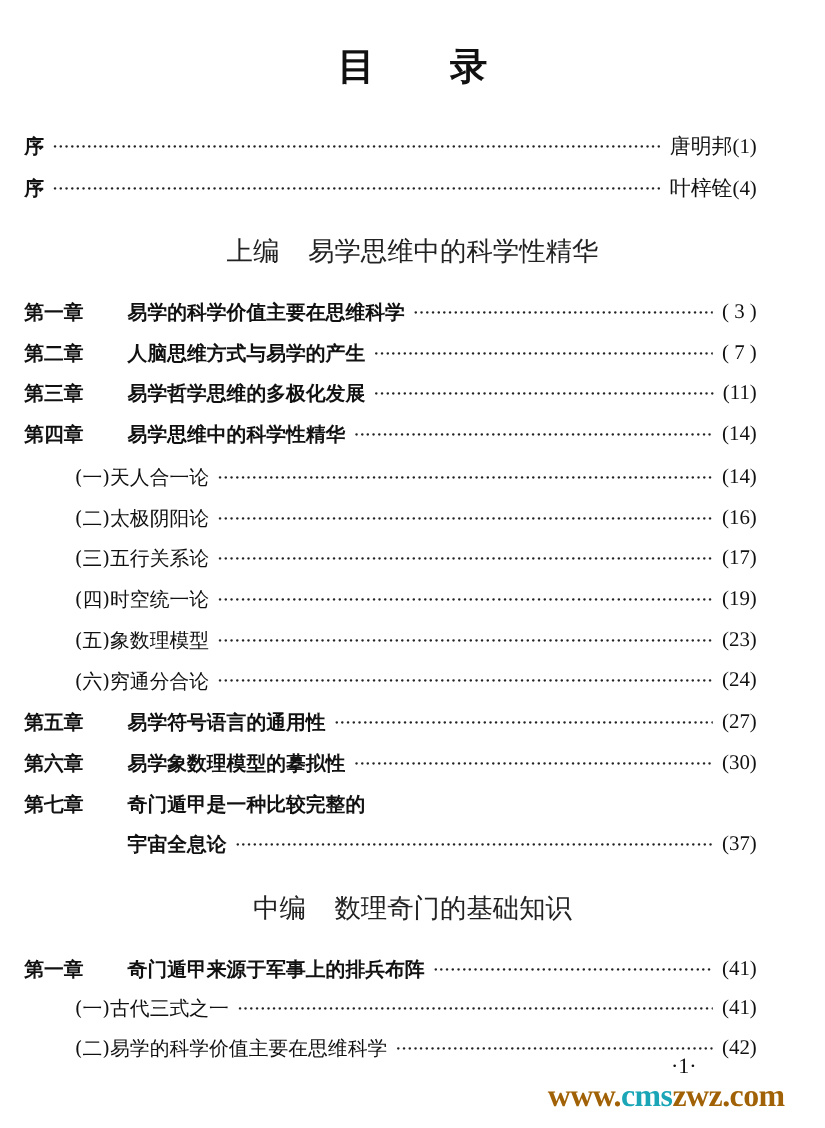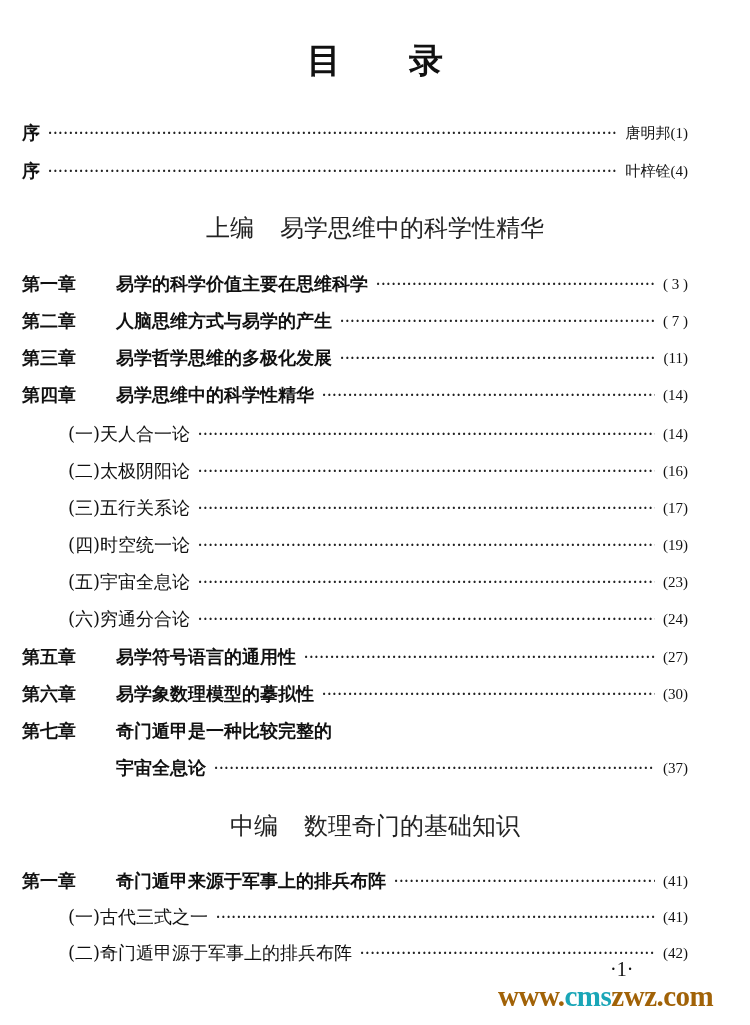--- a/index.html
+++ b/index.html
@@ -15,21 +15,21 @@
   .row {
     position: absolute; left: 0; width: 750px; height: 30px; display: flex; align-items: center;
     font-size: 18px;
   }
   .row .label { white-space: nowrap; }
   .row .dots {
     flex: 1; overflow: hidden; white-space: nowrap; margin: 0 8px; color: #222;
     font-size: 12px; letter-spacing: 1px; line-height: 30px;
   }
   .row .dots::before { content: "··························································································································"; font-weight: bold; }
-  .row .page { white-space: nowrap; font-family: "Liberation Serif", serif; font-size: 15px; }
+  .row .page { white-space: nowrap; font-family: "Liberation Serif", serif; font-size: 19px; }
   .bold .label { font-family: "DejaVu Sans", sans-serif; font-weight: bold; font-size: 18px; }
   .chap { display: inline-block; width: 94px; }
   .section {
     position: absolute; left: 0; width: 750px; text-align: center;
     font-family: "DejaVu Sans", sans-serif; font-size: 24px; font-weight: normal; color: #222;
   }
   .section .gap { display: inline-block; width: 26px; }
   .pagenum {
     position: absolute; top: 958px; left: 610px; font-family: "Liberation Serif", serif; font-size: 20px;
   }
@@ -97,21 +97,21 @@
   <span class="label">(三)五行关系论</span>
   <span class="dots"></span>
   <span class="page">(17)</span>
 </div>
 <div class="row" style="top:530px; padding:0 62px 0 68px; box-sizing:border-box;">
   <span class="label">(四)时空统一论</span>
   <span class="dots"></span>
   <span class="page">(19)</span>
 </div>
 <div class="row" style="top:567px; padding:0 62px 0 68px; box-sizing:border-box;">
-  <span class="label">(五)宇宙全息论</span>
+  <span class="label">(五)象数理模型</span>
   <span class="dots"></span>
   <span class="page">(23)</span>
 </div>
 <div class="row" style="top:604px; padding:0 62px 0 68px; box-sizing:border-box;">
   <span class="label">(六)穷通分合论</span>
   <span class="dots"></span>
   <span class="page">(24)</span>
 </div>
 
 <div class="row bold" style="top:642px; padding:0 62px 0 22px; box-sizing:border-box;">
@@ -141,21 +141,21 @@
   <span class="label"><span class="chap">第一章</span><span>奇门遁甲来源于军事上的排兵布阵</span></span>
   <span class="dots"></span>
   <span class="page">(41)</span>
 </div>
 <div class="row" style="top:902px; padding:0 62px 0 68px; box-sizing:border-box;">
   <span class="label">(一)古代三式之一</span>
   <span class="dots"></span>
   <span class="page">(41)</span>
 </div>
 <div class="row" style="top:938px; padding:0 62px 0 68px; box-sizing:border-box;">
-  <span class="label">(二)奇门遁甲源于军事上的排兵布阵</span>
+  <span class="label">(二)易学的科学价值主要在思维科学</span>
   <span class="dots"></span>
   <span class="page">(42)</span>
 </div>
 
 <div class="pagenum">·1·</div>
 <div class="watermark">
   <span class="wm-a">www.</span><span class="wm-b">cms</span><span class="wm-a">zwz.com</span>
 </div>
 
 </body></html>

